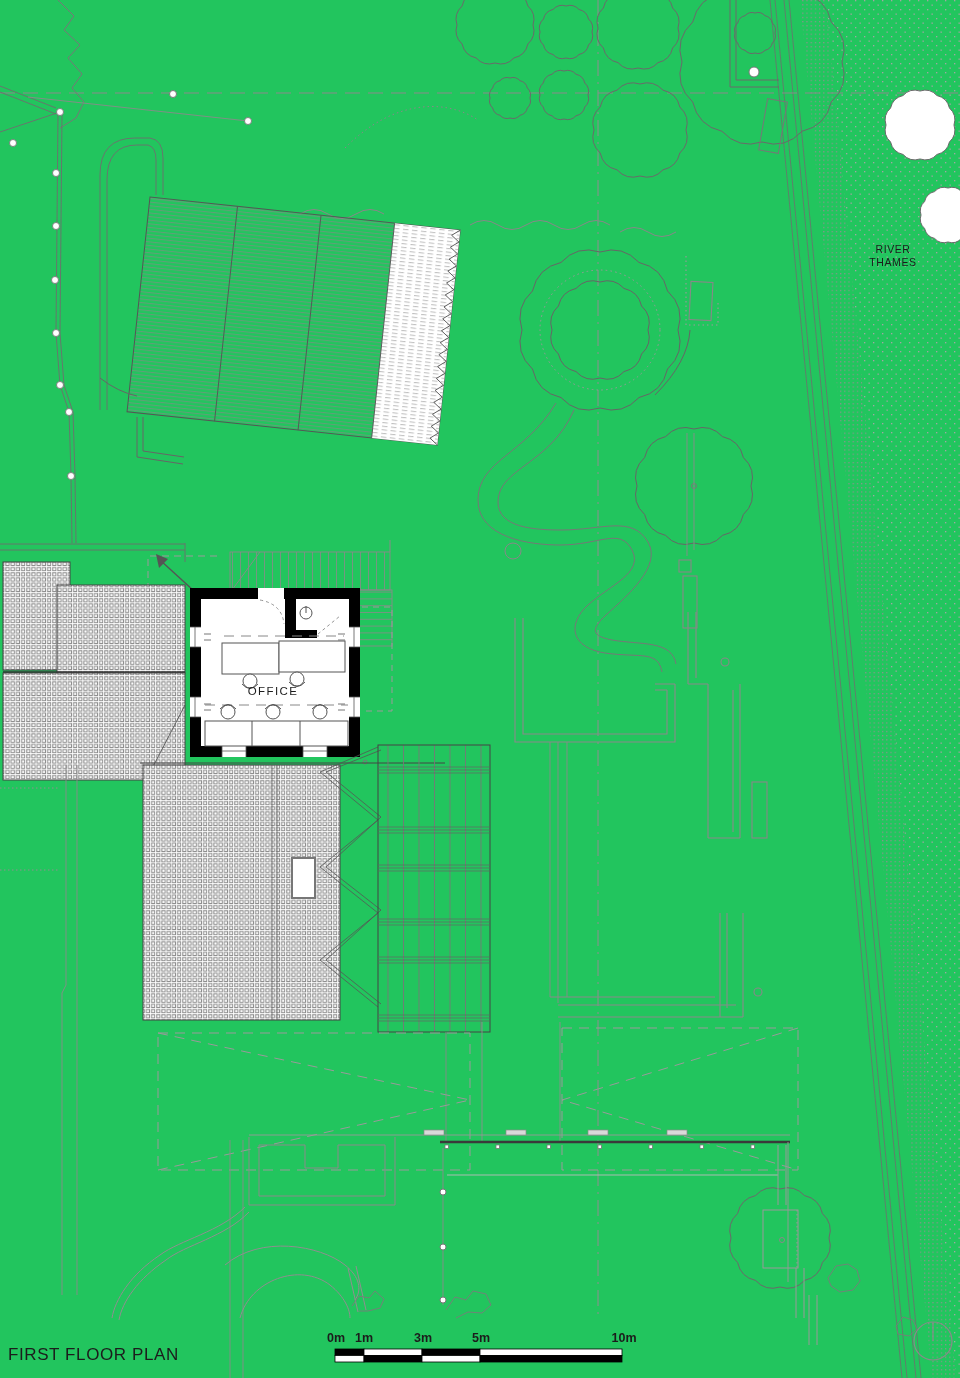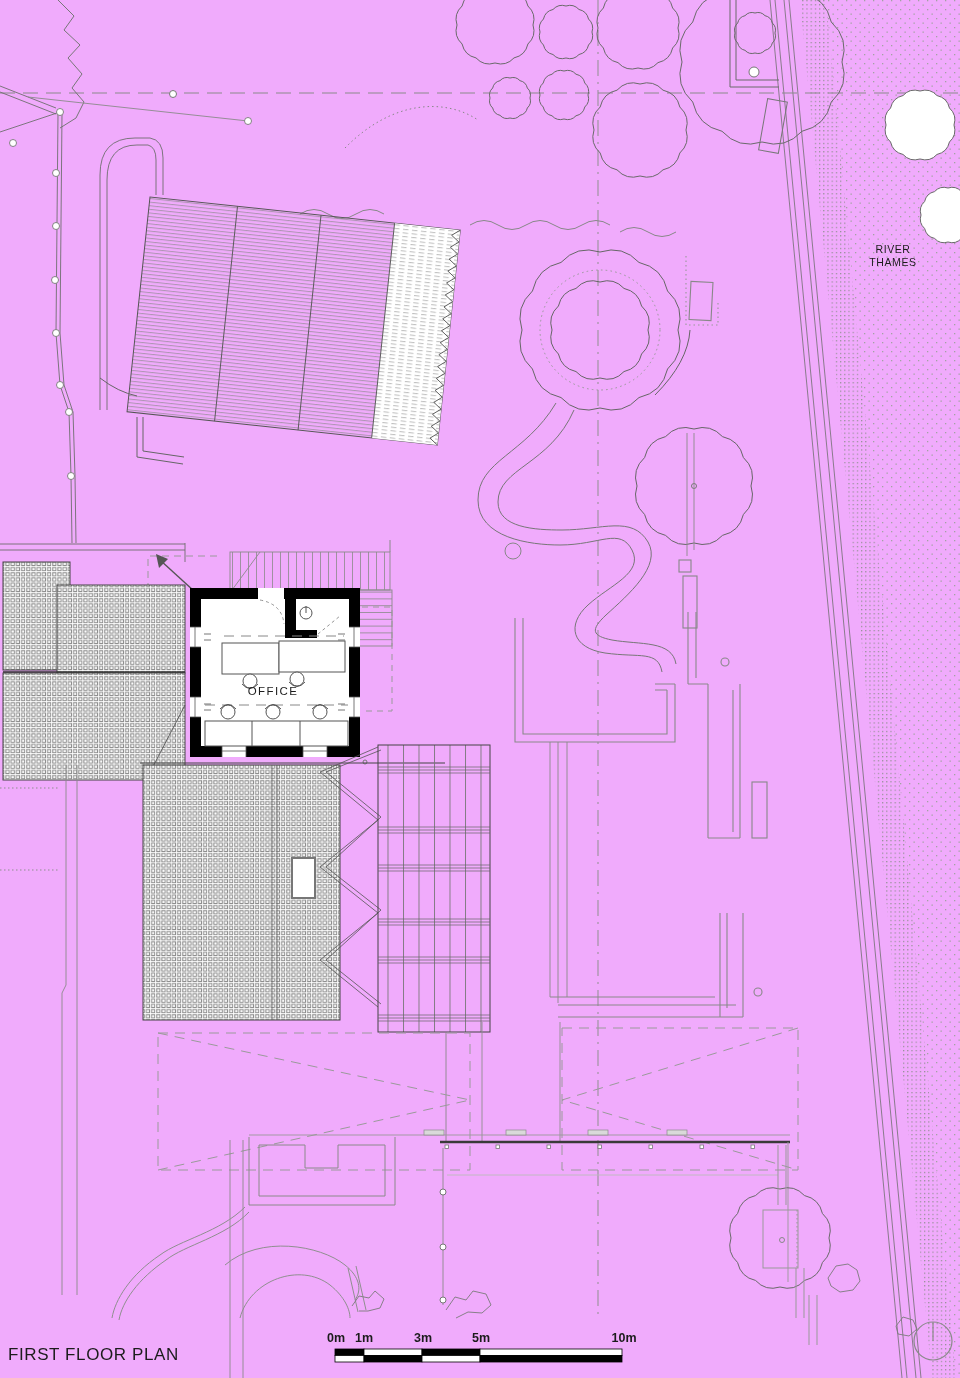--- a/index.html
+++ b/index.html
@@ -1,16 +1,16 @@
 <!DOCTYPE html>
 <html><head>
 <meta charset="utf-8">
 <style>
   html,body{margin:0;padding:0;background:#fff;}
-  #page{position:relative;width:960px;height:1378px;background:#f0abfc;overflow:hidden;
+  #page{position:relative;width:960px;height:1378px;background:#22c55e;overflow:hidden;
         font-family:"Liberation Sans", sans-serif;}
   svg{position:absolute;left:0;top:0;}
   text{font-family:"Liberation Sans", sans-serif;fill:#1c1c1c;}
   .t-title{font-size:17px;letter-spacing:0.6px;}
   .t-scale{font-size:12.5px;font-weight:bold;}
   .t-room{font-size:11.5px;letter-spacing:1.4px;}
   .t-river{font-size:10.5px;letter-spacing:0.6px;}
 </style>
 </head>
 <body>

